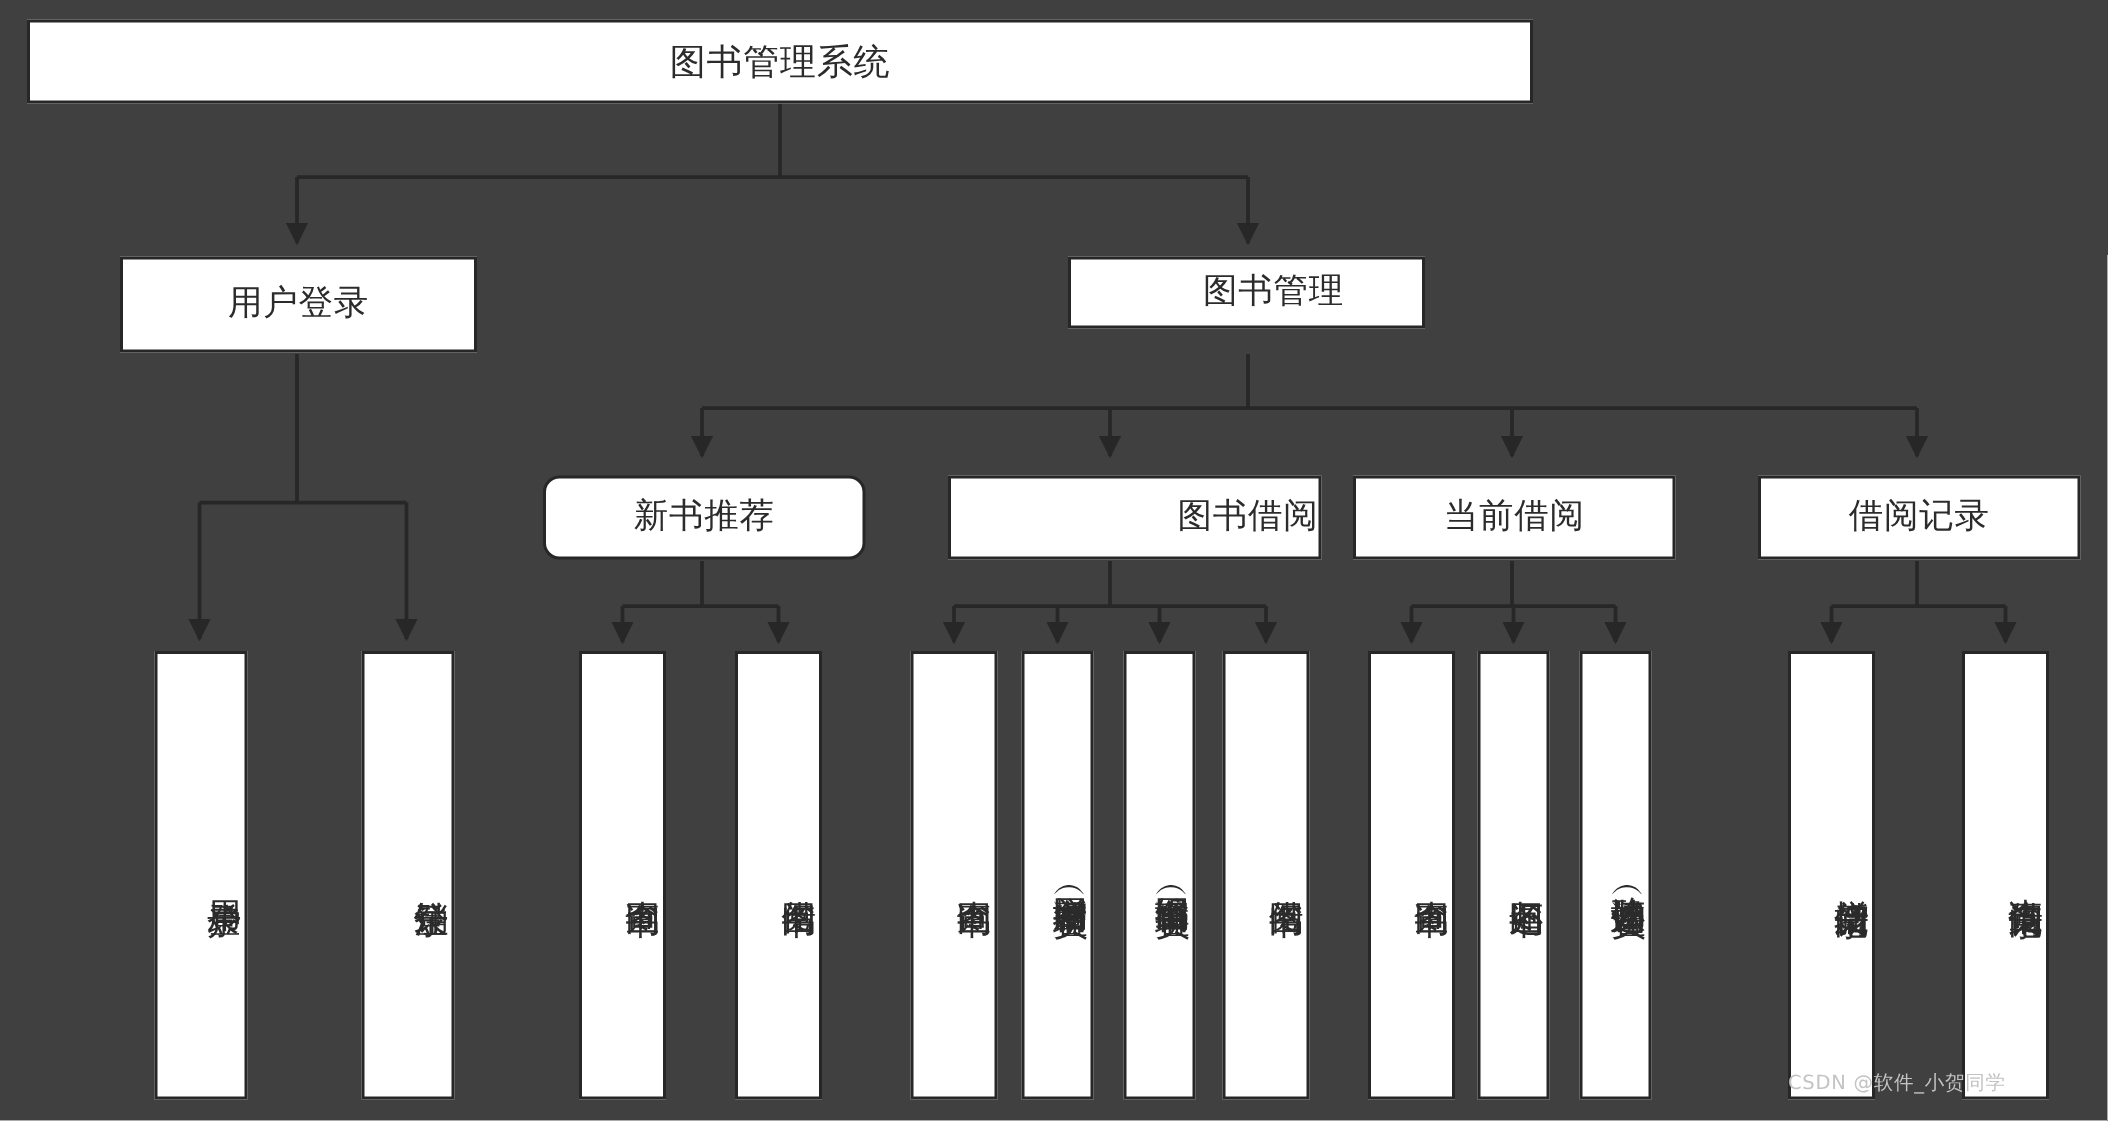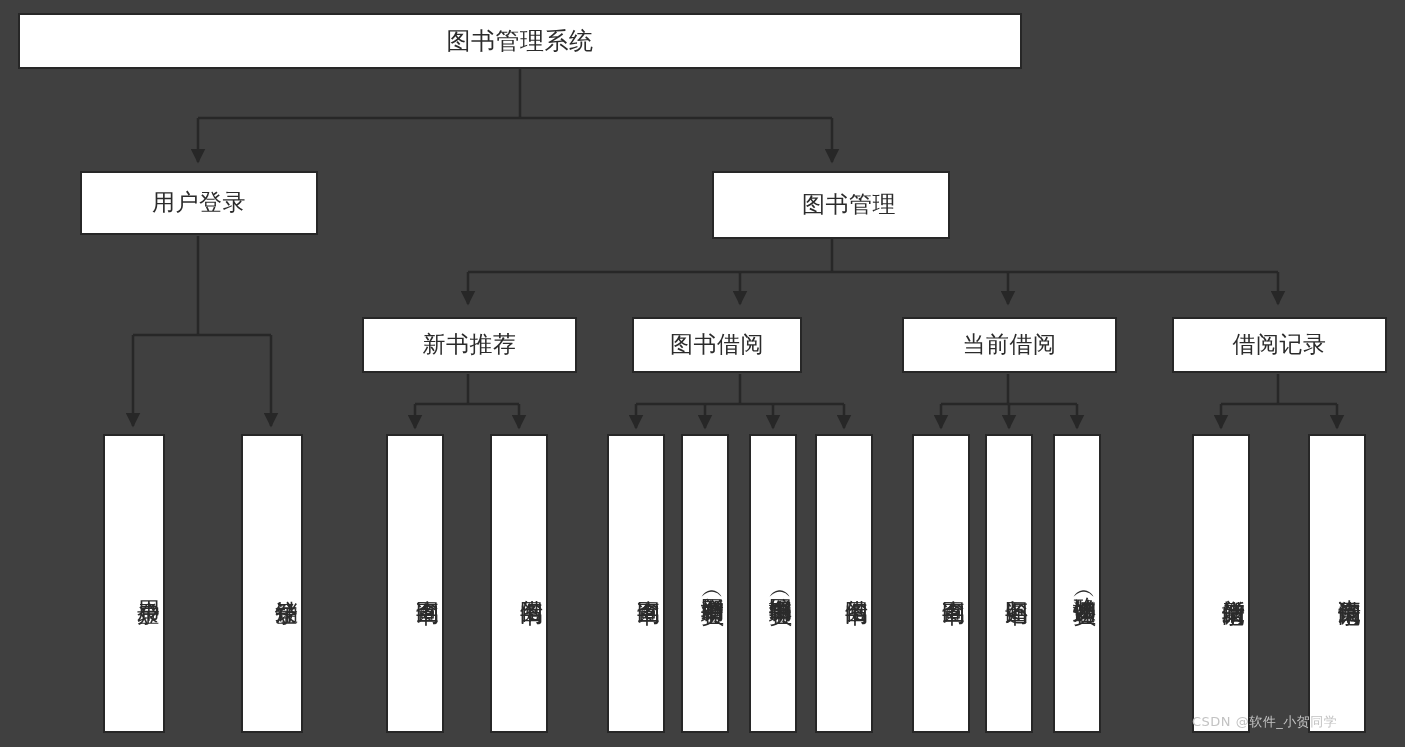--- a/index.html
+++ b/index.html
@@ -125,28 +125,28 @@
     </g>
   </svg>
 
   <div class="node node-h node-root" style="left:18px; top:13px; width:1004px; height:56px;">
     <span>图书管理系统</span>
   </div>
 
   <div class="node node-h" style="left:80px; top:171px; width:238px; height:64px;">
     <span>用户登录</span>
   </div>
-  <div class="node node-h" style="left:712px; top:171px; width:238px; height:68px;padding-left:36px;">
+  <div class="node node-h" style="left:712px; top:171px; width:238px; height:48px;padding-left:36px;">
     <span>图书管理</span>
   </div>
 
-  <div class="node node-h" style="left:362px; top:317px; width:215px; height:56px;">
+  <div class="node node-h" style="left:362px; top:317px; width:215px; height:56px;border-radius:11px;">
     <span>新书推荐</span>
   </div>
-  <div class="node node-h" style="left:632px; top:317px; width:170px; height:56px;">
+  <div class="node node-h" style="left:632px; top:317px; width:249px; height:56px;justify-content:flex-end;">
     <span>图书借阅</span>
   </div>
   <div class="node node-h" style="left:902px; top:317px; width:215px; height:56px;">
     <span>当前借阅</span>
   </div>
   <div class="node node-h" style="left:1172px; top:317px; width:215px; height:56px;">
     <span>借阅记录</span>
   </div>
 
   <div class="node node-v" style="left:103px; top:434px; width:62px; height:299px;">

